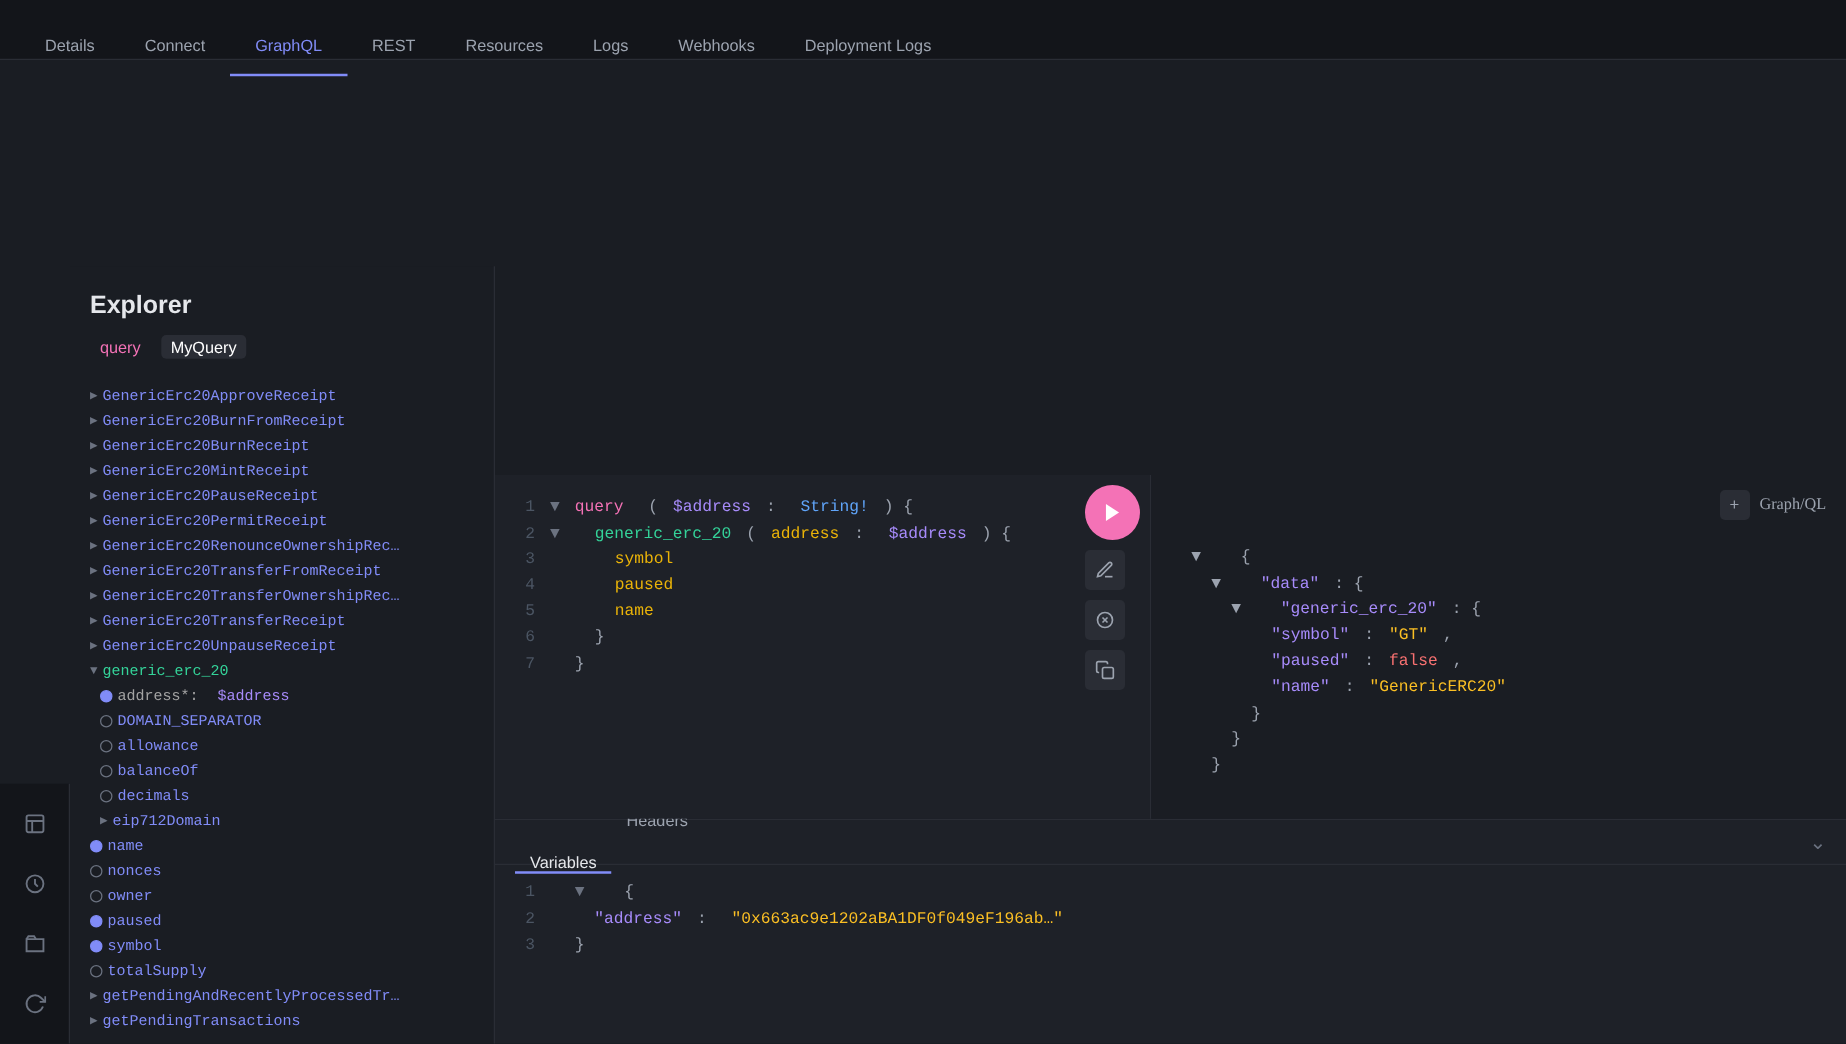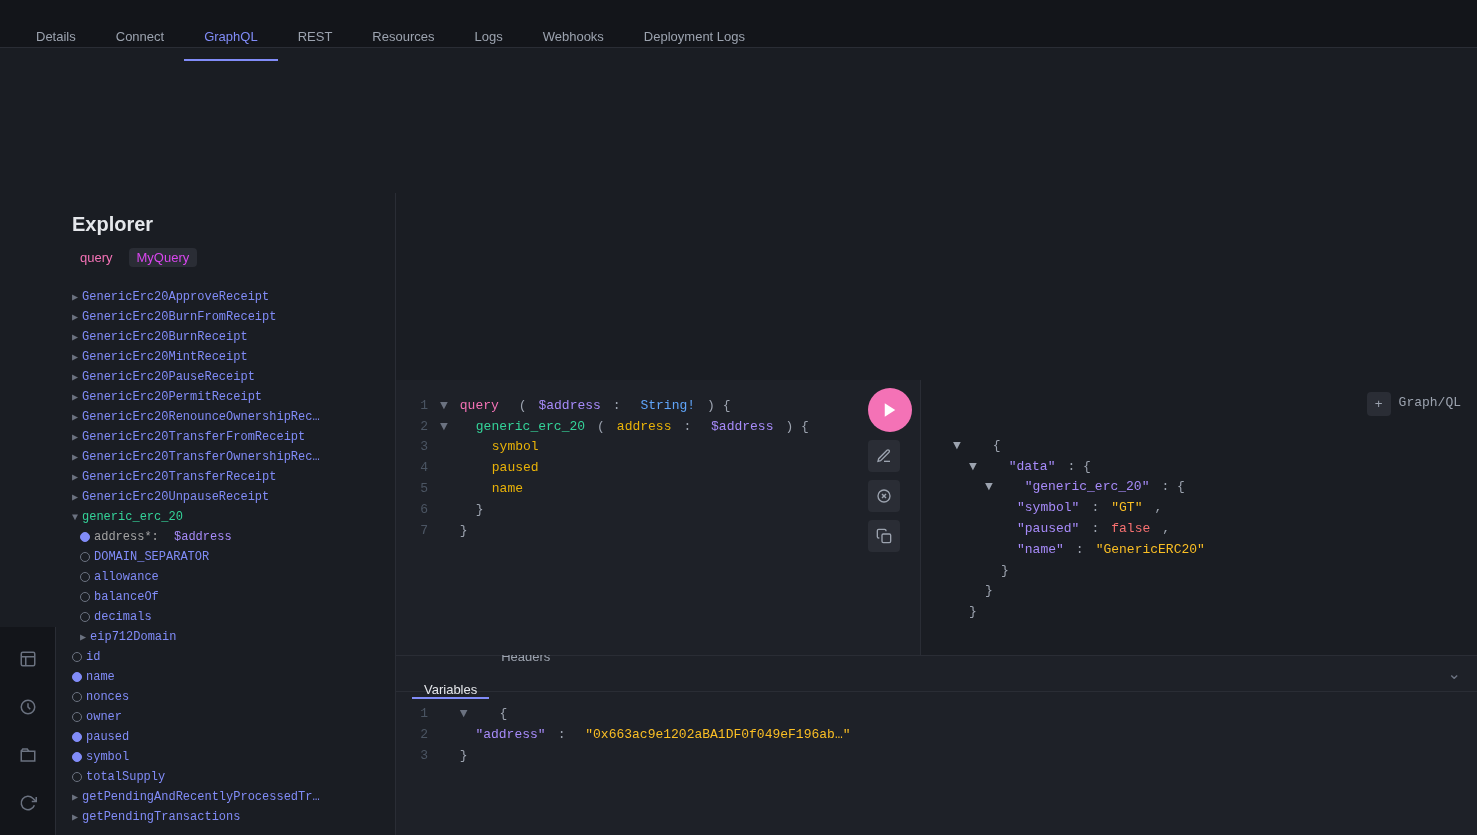--- a/index.html
+++ b/index.html
@@ -91,21 +91,21 @@
       gap: 8px;
       align-items: center;
     }
     .query-tab {
       padding: 2px 8px;
       border-radius: 4px;
       cursor: pointer;
       font-size: 13px;
     }
     .query-tab.query-keyword { color: #f472b6; }
-    .query-tab.active-query { color: #d946ef; background: #2a2d35; }
+    .query-tab.active-query { color: #ffffff; background: #2a2d35; }
     .explorer-list {
       flex: 1;
       overflow-y: auto;
       padding: 8px 0;
     }
     .explorer-list::-webkit-scrollbar { width: 4px; }
     .explorer-list::-webkit-scrollbar-track { background: transparent; }
     .explorer-list::-webkit-scrollbar-thumb { background: #374151; border-radius: 2px; }
 
     .tree-item {
@@ -238,21 +238,21 @@
     .result-top-bar {
       position: absolute;
       top: 12px;
       right: 16px;
       display: flex;
       align-items: center;
       gap: 8px;
     }
     .graphiql-label {
       color: #9ca3af;
-      font-family: Liberation Mono, monospace;
+      font-family: Liberation Serif, serif;
       font-size: 13px;
     }
     .add-btn {
       width: 24px;
       height: 24px;
       background: #2a2d35;
       border-radius: 4px;
       border: none;
       display: flex;
       align-items: center;
@@ -427,24 +427,20 @@
         <span class="circle-icon"></span>
         <span>balanceOf</span>
       </div>
       <div class="tree-item indent-1">
         <span class="circle-icon"></span>
         <span>decimals</span>
       </div>
       <div class="tree-item indent-1">
         <span class="arrow">▶</span>
         <span>eip712Domain</span>
-      </div>
-      <div class="tree-item">
-        <span class="circle-icon"></span>
-        <span>id</span>
       </div>
       <div class="tree-item">
         <span class="circle-icon filled"></span>
         <span>name</span>
       </div>
       <div class="tree-item">
         <span class="circle-icon"></span>
         <span>nonces</span>
       </div>
       <div class="tree-item">

